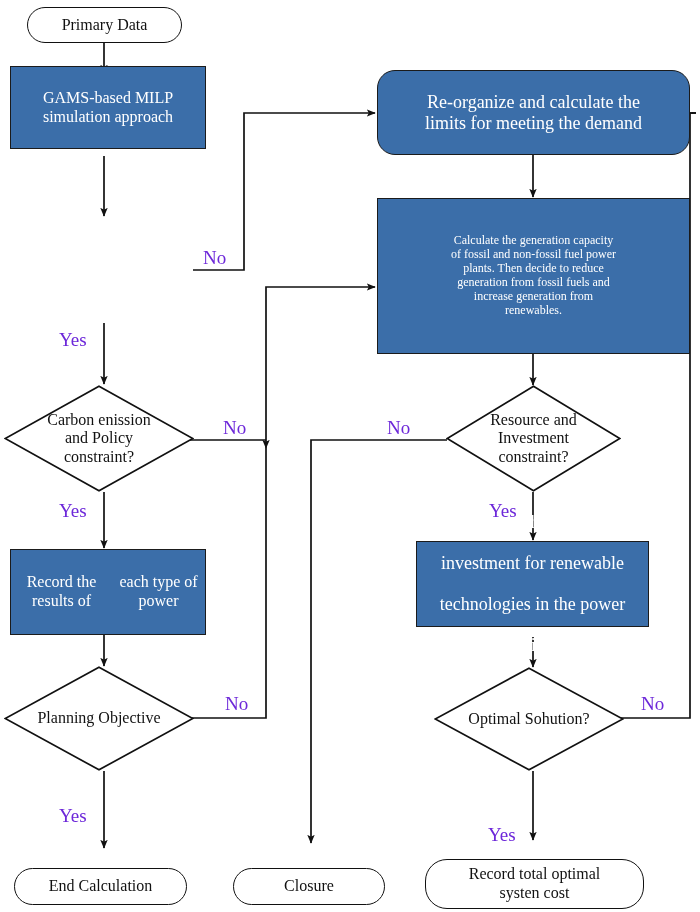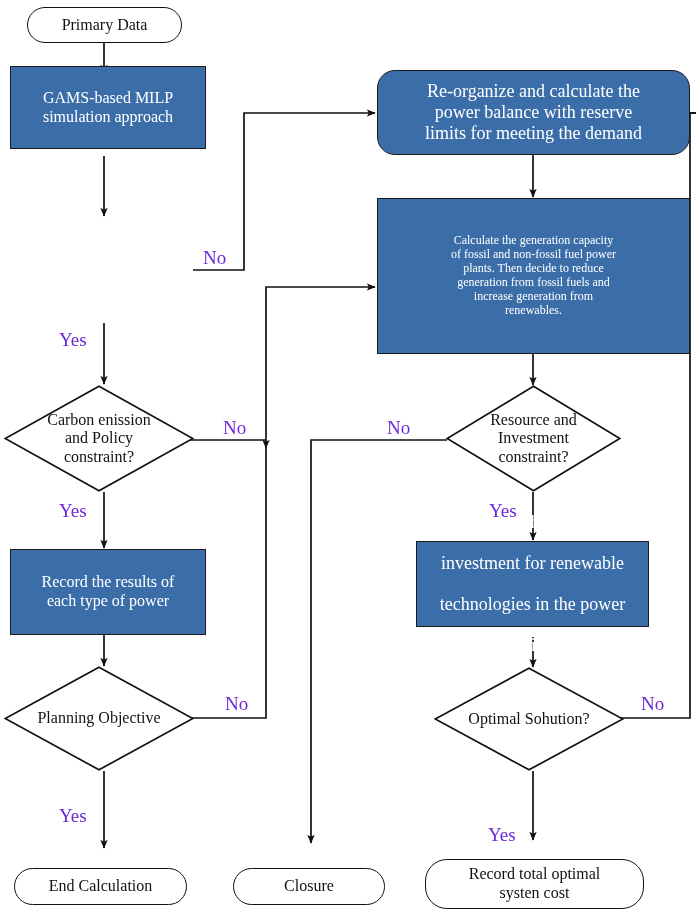--- a/index.html
+++ b/index.html
@@ -112,21 +112,21 @@
     <svg class="dshape" viewBox="0 0 190 107" preserveAspectRatio="none">
       <polygon points="95,1.2 188.8,53.5 95,105.8 1.2,53.5" fill="#ffffff" stroke="#111111" stroke-width="1.7"></polygon>
     </svg>
     <div class="dtext">
       <div>Carbon enission</div>
       <div>and Policy</div>
       <div>constraint?</div>
     </div>
   </div>
 
-  <div class="node process t19" style="left:10px;top:549px;width:196px;height:86px;flex-direction:column;">
+  <div class="node process t19" style="left:10px;top:549px;width:196px;height:86px;flex-direction:row;">
     <span>Record the results of</span>
     <span>each type of power</span>
   </div>
 
   <div class="node decision t19" style="left:4px;top:666px;width:190px;height:105px;">
     <svg class="dshape" viewBox="0 0 190 105" preserveAspectRatio="none">
       <polygon points="95,1.2 188.8,52.5 95,103.8 1.2,52.5" fill="#ffffff" stroke="#111111" stroke-width="1.7"></polygon>
     </svg>
     <div class="dtext">
       <div>Planning Objective</div>
@@ -136,21 +136,20 @@
   <div class="node terminal t19" style="left:14px;top:868px;width:173px;height:37px;">
     <span>End Calculation</span>
   </div>
 
   <div class="node terminal t19" style="left:233px;top:868px;width:152px;height:37px;">
     <span>Closure</span>
   </div>
 
   <div class="node process t18" style="left:377px;top:70px;width:313px;height:85px;flex-direction:column;border-radius:18px;">
     <span>Re-organize and calculate the</span>
-    <span>power balance with reserve</span>
     <span>limits for meeting the demand</span>
   </div>
 
   <div class="node process t17" style="left:377px;top:198px;width:313px;height:156px;flex-direction:column;">
     <span>Calculate the generation capacity</span>
     <span>of fossil and non-fossil fuel power</span>
     <span>plants. Then decide to reduce</span>
     <span>generation from fossil fuels and</span>
     <span>increase generation from</span>
     <span>renewables.</span>

